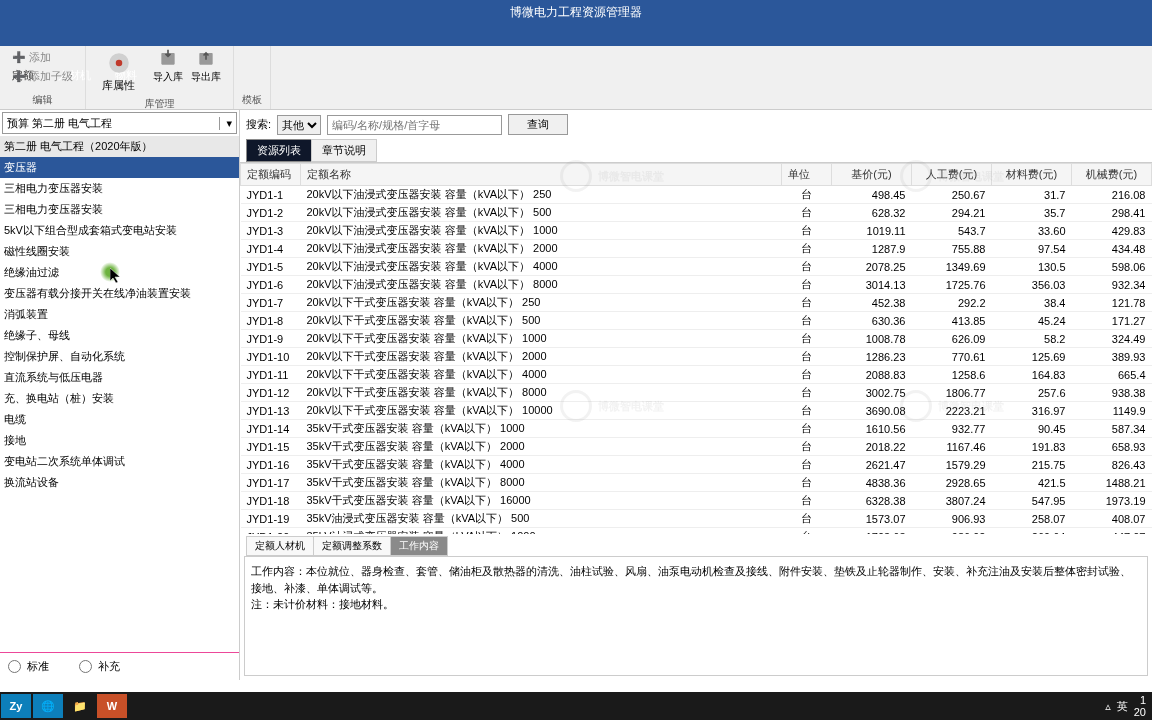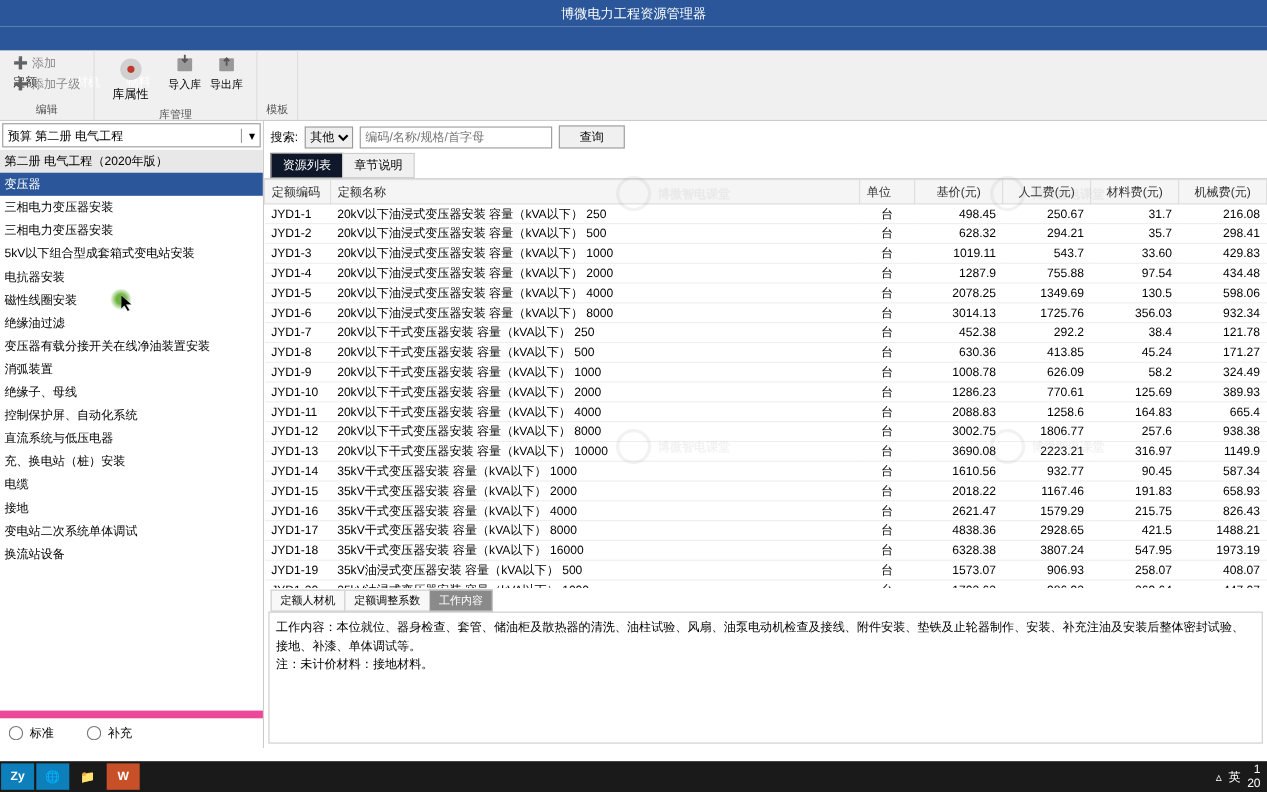--- a/index.html
+++ b/index.html
@@ -18,21 +18,21 @@
 .ribbon-btn-large .icon { width: 26px; height: 26px; margin-bottom: 2px; }
 .ribbon-col { display: flex; flex-direction: column; }
 .content { display: flex; height: 570px; }
 .sidebar { width: 240px; border-right: 1px solid #ccc; display: flex; flex-direction: column; }
 .sidebar-dd { height: 22px; border: 1px solid #999; margin: 2px; display: flex; align-items: center; padding: 0 4px; background: #fff; justify-content: space-between; }
 .sidebar-dd-arrow { border-left: 1px solid #999; padding-left: 6px; }
 .tree { flex: 1; overflow: auto; }
 .tree-item { padding: 3px 4px; cursor: pointer; white-space: nowrap; }
 .tree-item.header { background: #e8e8e8; font-weight: normal; }
 .tree-item.selected { background: #2b579a; color: #fff; }
-.radio-row { border-top: 7px solid #ec4899; padding: 6px 8px; display: flex; gap: 30px; margin-top: auto; }
+.radio-row { border-top: 1px solid #ec4899; padding: 6px 8px; display: flex; gap: 30px; margin-top: auto; }
 .radio-row label { display: flex; align-items: center; gap: 6px; }
 .main { flex: 1; display: flex; flex-direction: column; }
 .search-row { padding: 4px 6px; display: flex; align-items: center; gap: 6px; }
 .search-row select { border: 1px solid #999; height: 20px; }
 .search-row input { border: 1px solid #999; height: 20px; width: 175px; padding: 0 4px; }
 .search-btn { border: 1px solid #999; background: #f0f0f0; padding: 2px 18px; cursor: pointer; }
 .tab-row { display: flex; padding-left: 6px; }
 .tab { padding: 3px 10px; border: 1px solid #ccc; background: #f0f0f0; cursor: pointer; margin-right: -1px; }
 .tab.active { background: #0f172a; color: #fff; border-color: #8a8a8a; }
 .grid { flex: 1; overflow: auto; border-top: 1px solid #ccc; }
@@ -123,21 +123,20 @@
       <span>预算 第二册 电气工程</span>
       <span class="sidebar-dd-arrow">▾</span>
     </div>
     <div class="tree">
       <div class="tree-item header">第二册 电气工程（2020年版）</div>
       <div id="tree-items">
           <div class="tree-item selected">变压器</div>
           <div class="tree-item">三相电力变压器安装</div>
           <div class="tree-item">三相电力变压器安装</div>
           <div class="tree-item">5kV以下组合型成套箱式变电站安装</div>
-          <div class="tree-item">电抗器安装</div>
           <div class="tree-item">磁性线圈安装</div>
           <div class="tree-item">绝缘油过滤</div>
           <div class="tree-item">变压器有载分接开关在线净油装置安装</div>
           <div class="tree-item">消弧装置</div>
           <div class="tree-item">绝缘子、母线</div>
           <div class="tree-item">控制保护屏、自动化系统</div>
           <div class="tree-item">直流系统与低压电器</div>
           <div class="tree-item">充、换电站（桩）安装</div>
           <div class="tree-item">电缆</div>
           <div class="tree-item">接地</div>

